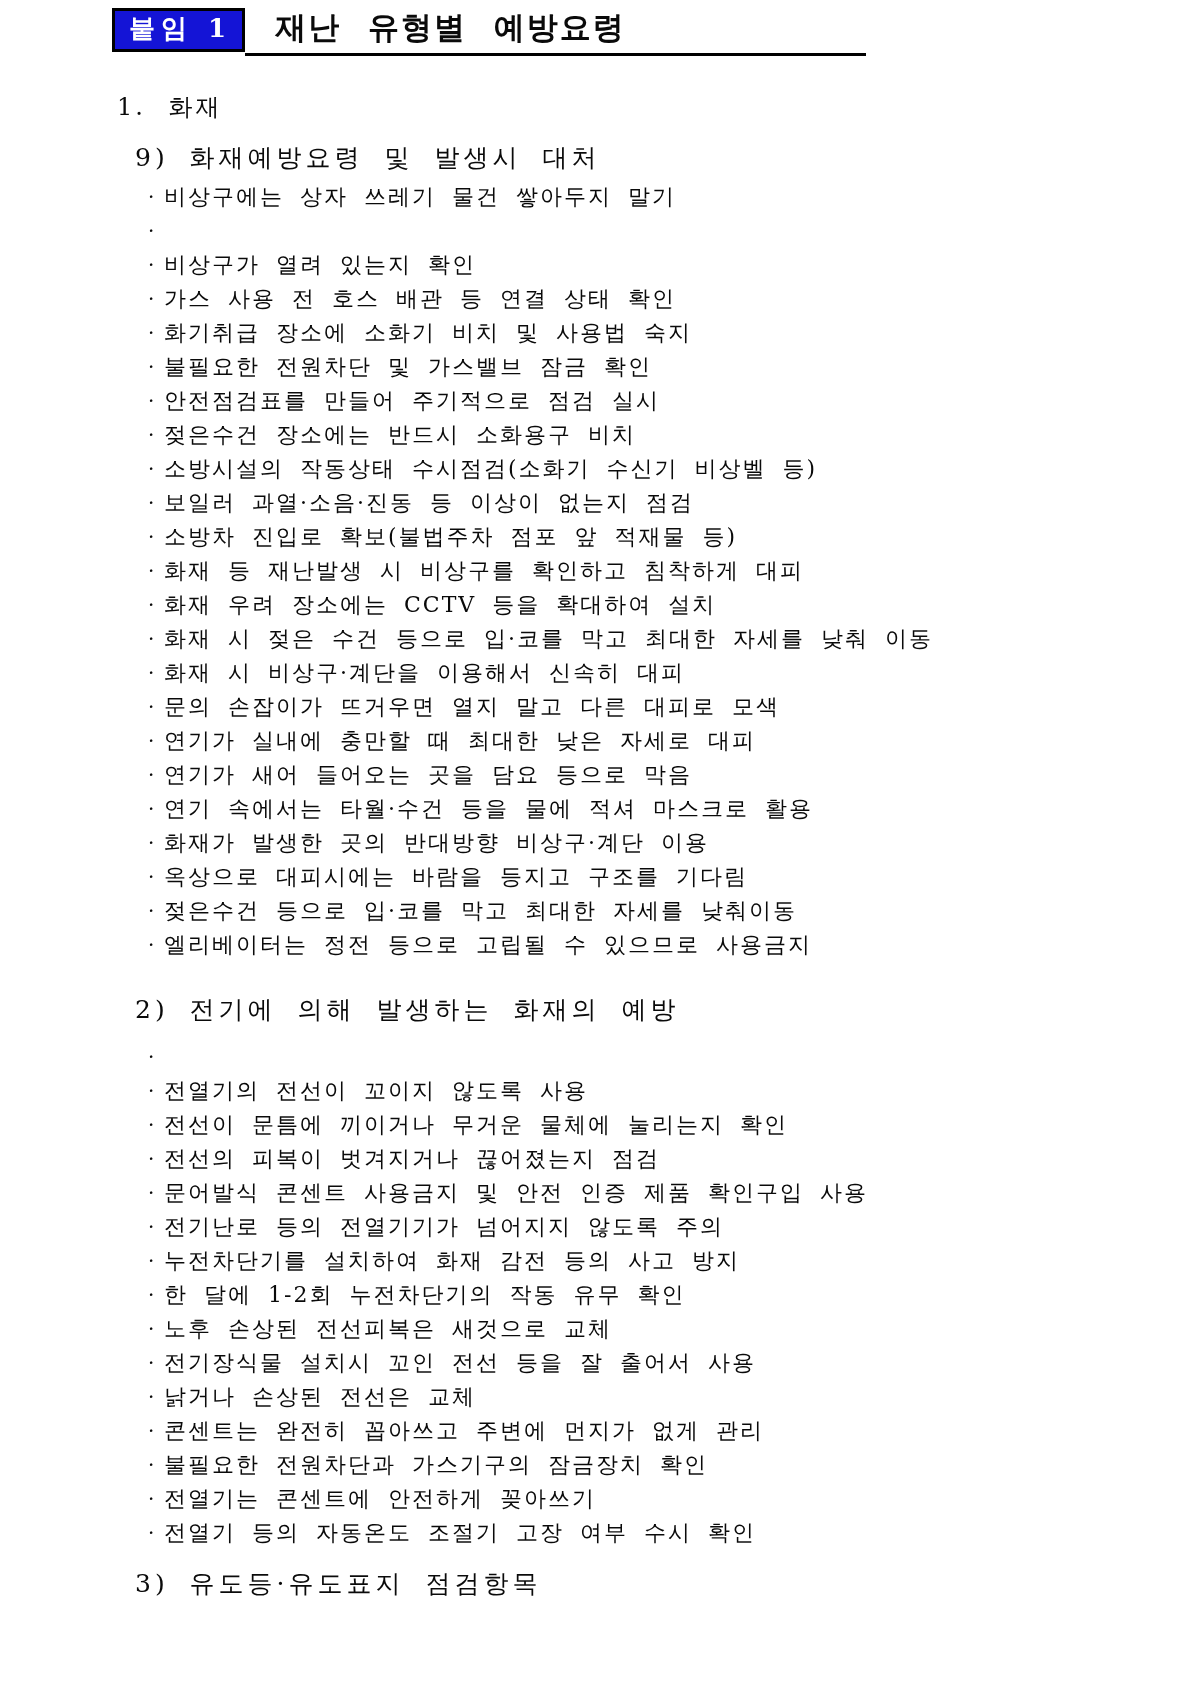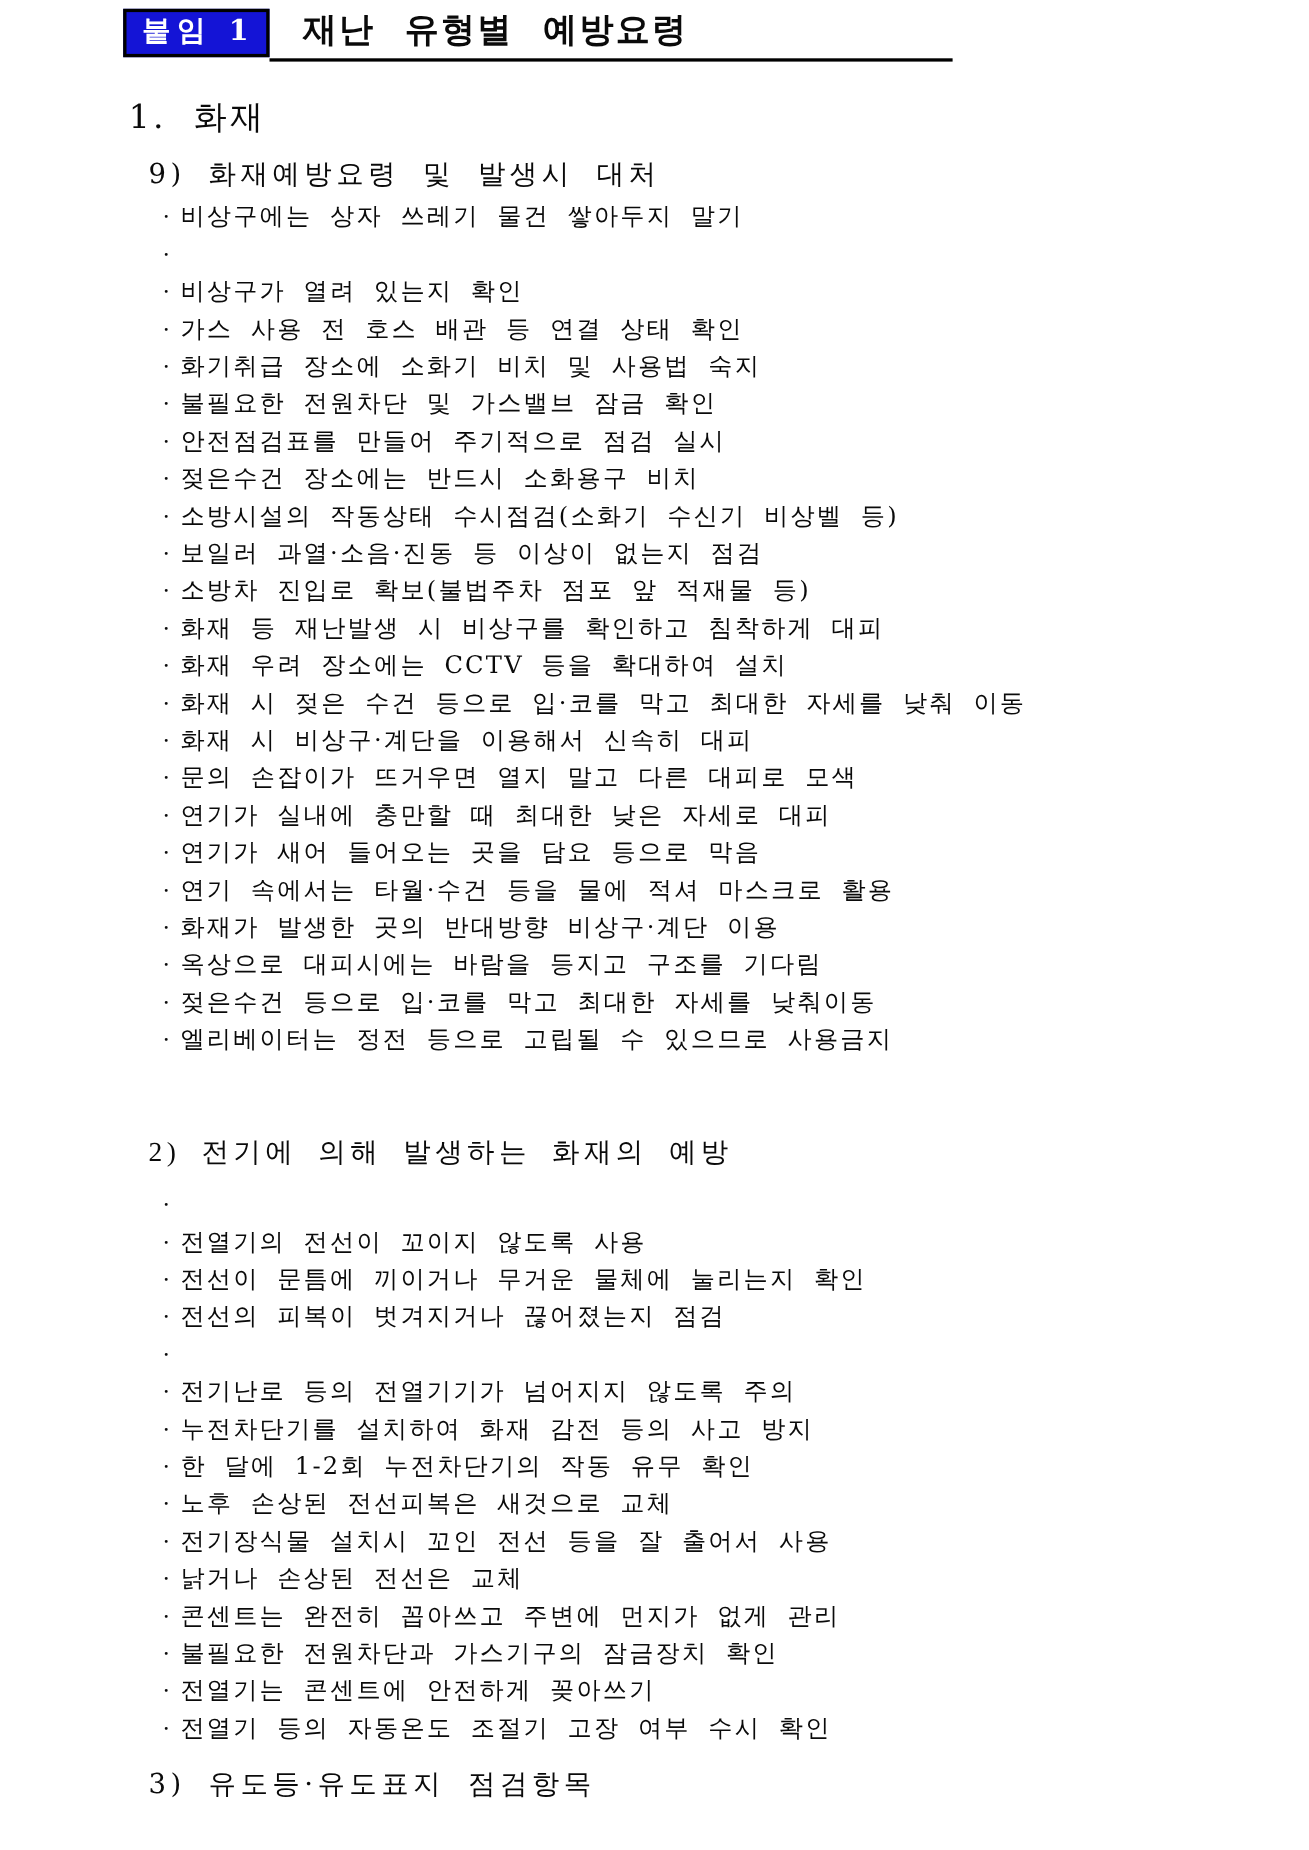--- a/index.html
+++ b/index.html
@@ -37,34 +37,34 @@
     font-size:31px;
     font-weight:bold;
     letter-spacing:2px;
     word-spacing:14px;
     line-height:38px;
     white-space:nowrap;
   }
   
   .content{padding:0 40px 0 112px;}
   .sec-heading{
-    font-size:30px;
+    font-size:24px;
     letter-spacing:3px;
     word-spacing:12px;
     line-height:34px;
     margin:34px 0 0 5px;
   }
   .sub-heading{
     font-size:25px;
     letter-spacing:4px;
     word-spacing:9px;
     line-height:32px;
     margin:18px 0 0 23px;
   }
-  .sub-heading.gap-lg{margin-top:70px;font-family:Liberation Serif, serif;}
+  .sub-heading.gap-lg{margin-top:32px;}
   .sub-heading.gap-xl{}
   .items{
     margin:6px 0 0 36px;
   }
   .items.sec2{margin-top:14px;}
   .bullet-row{
     display:flex;
     align-items:baseline;
     line-height:34px;
     height:34px;
@@ -206,20 +206,21 @@
         <div class="bullet-row">
           <span class="dot">·</span>
           <span class="item-text">전선이 문틈에 끼이거나 무거운 물체에 눌리는지 확인</span>
         </div>
         <div class="bullet-row">
           <span class="dot">·</span>
           <span class="item-text">전선의 피복이 벗겨지거나 끊어졌는지 점검</span>
         </div>
         <div class="bullet-row">
           <span class="dot">·</span>
+          <span class="item-text">문어발식 콘센트 사용금지 및 안전 인증 제품 확인구입 사용</span>
         </div>
         <div class="bullet-row">
           <span class="dot">·</span>
           <span class="item-text">전기난로 등의 전열기기가 넘어지지 않도록 주의</span>
         </div>
         <div class="bullet-row">
           <span class="dot">·</span>
           <span class="item-text">누전차단기를 설치하여 화재 감전 등의 사고 방지</span>
         </div>
         <div class="bullet-row">

